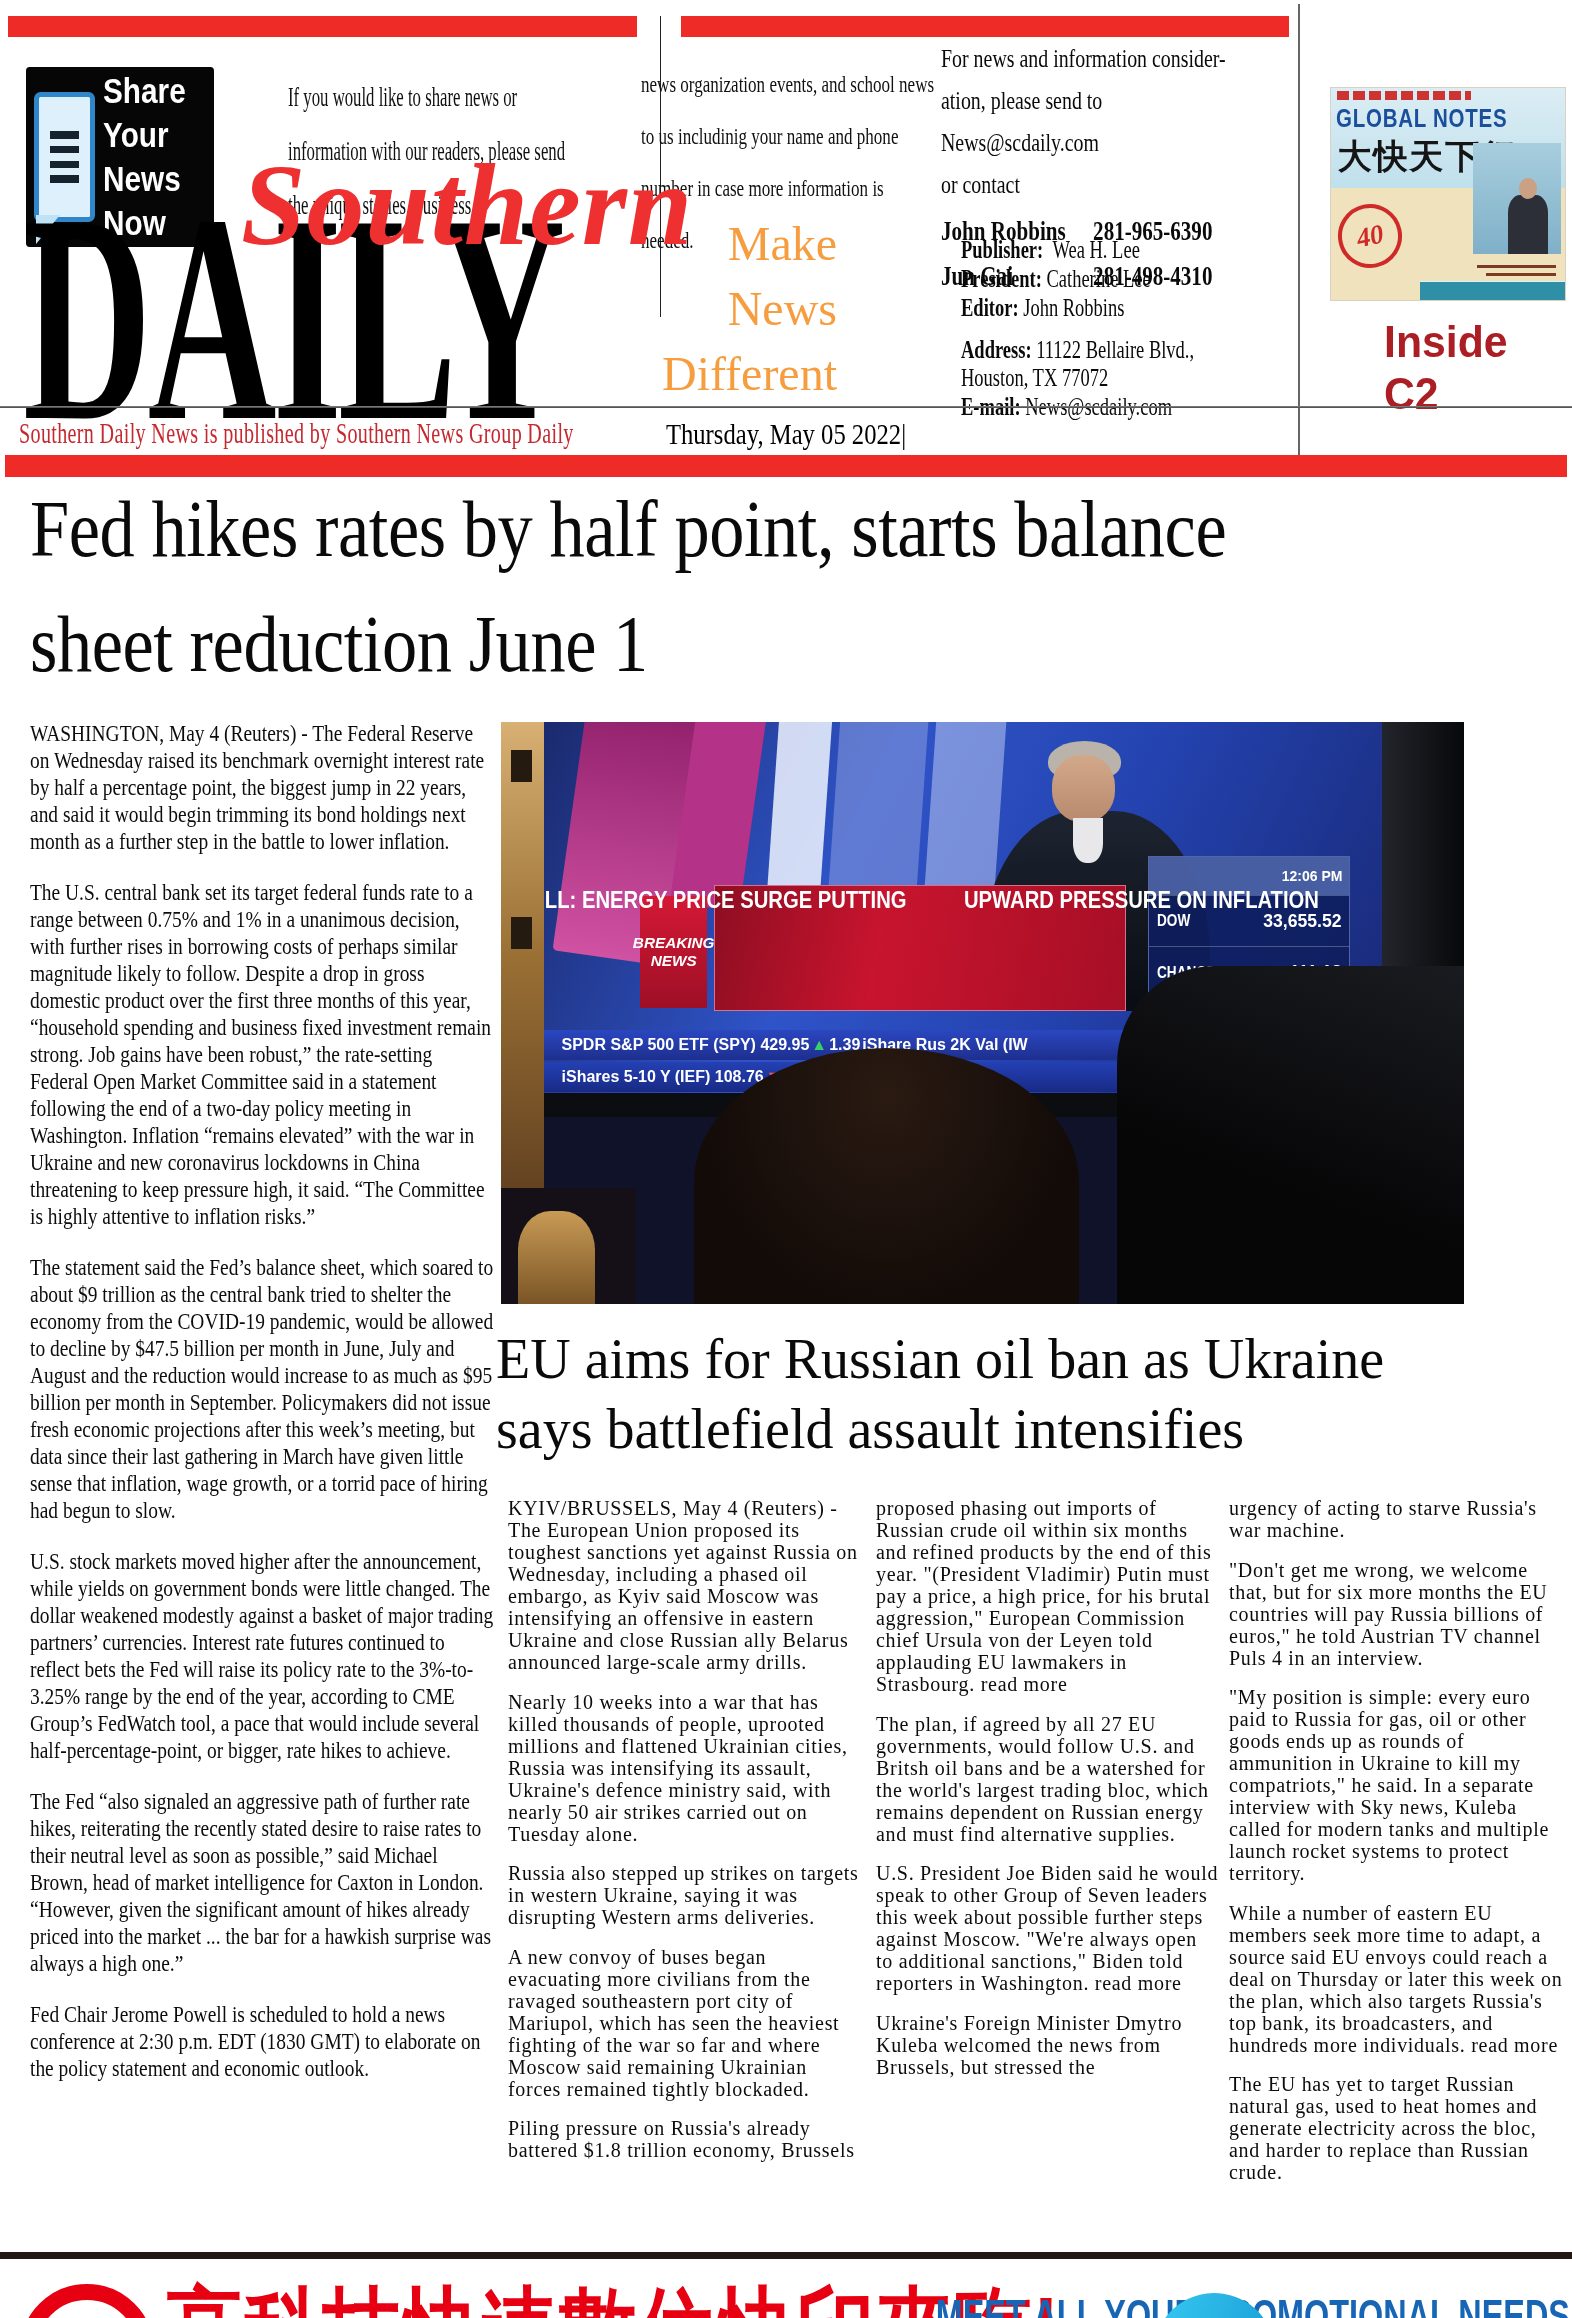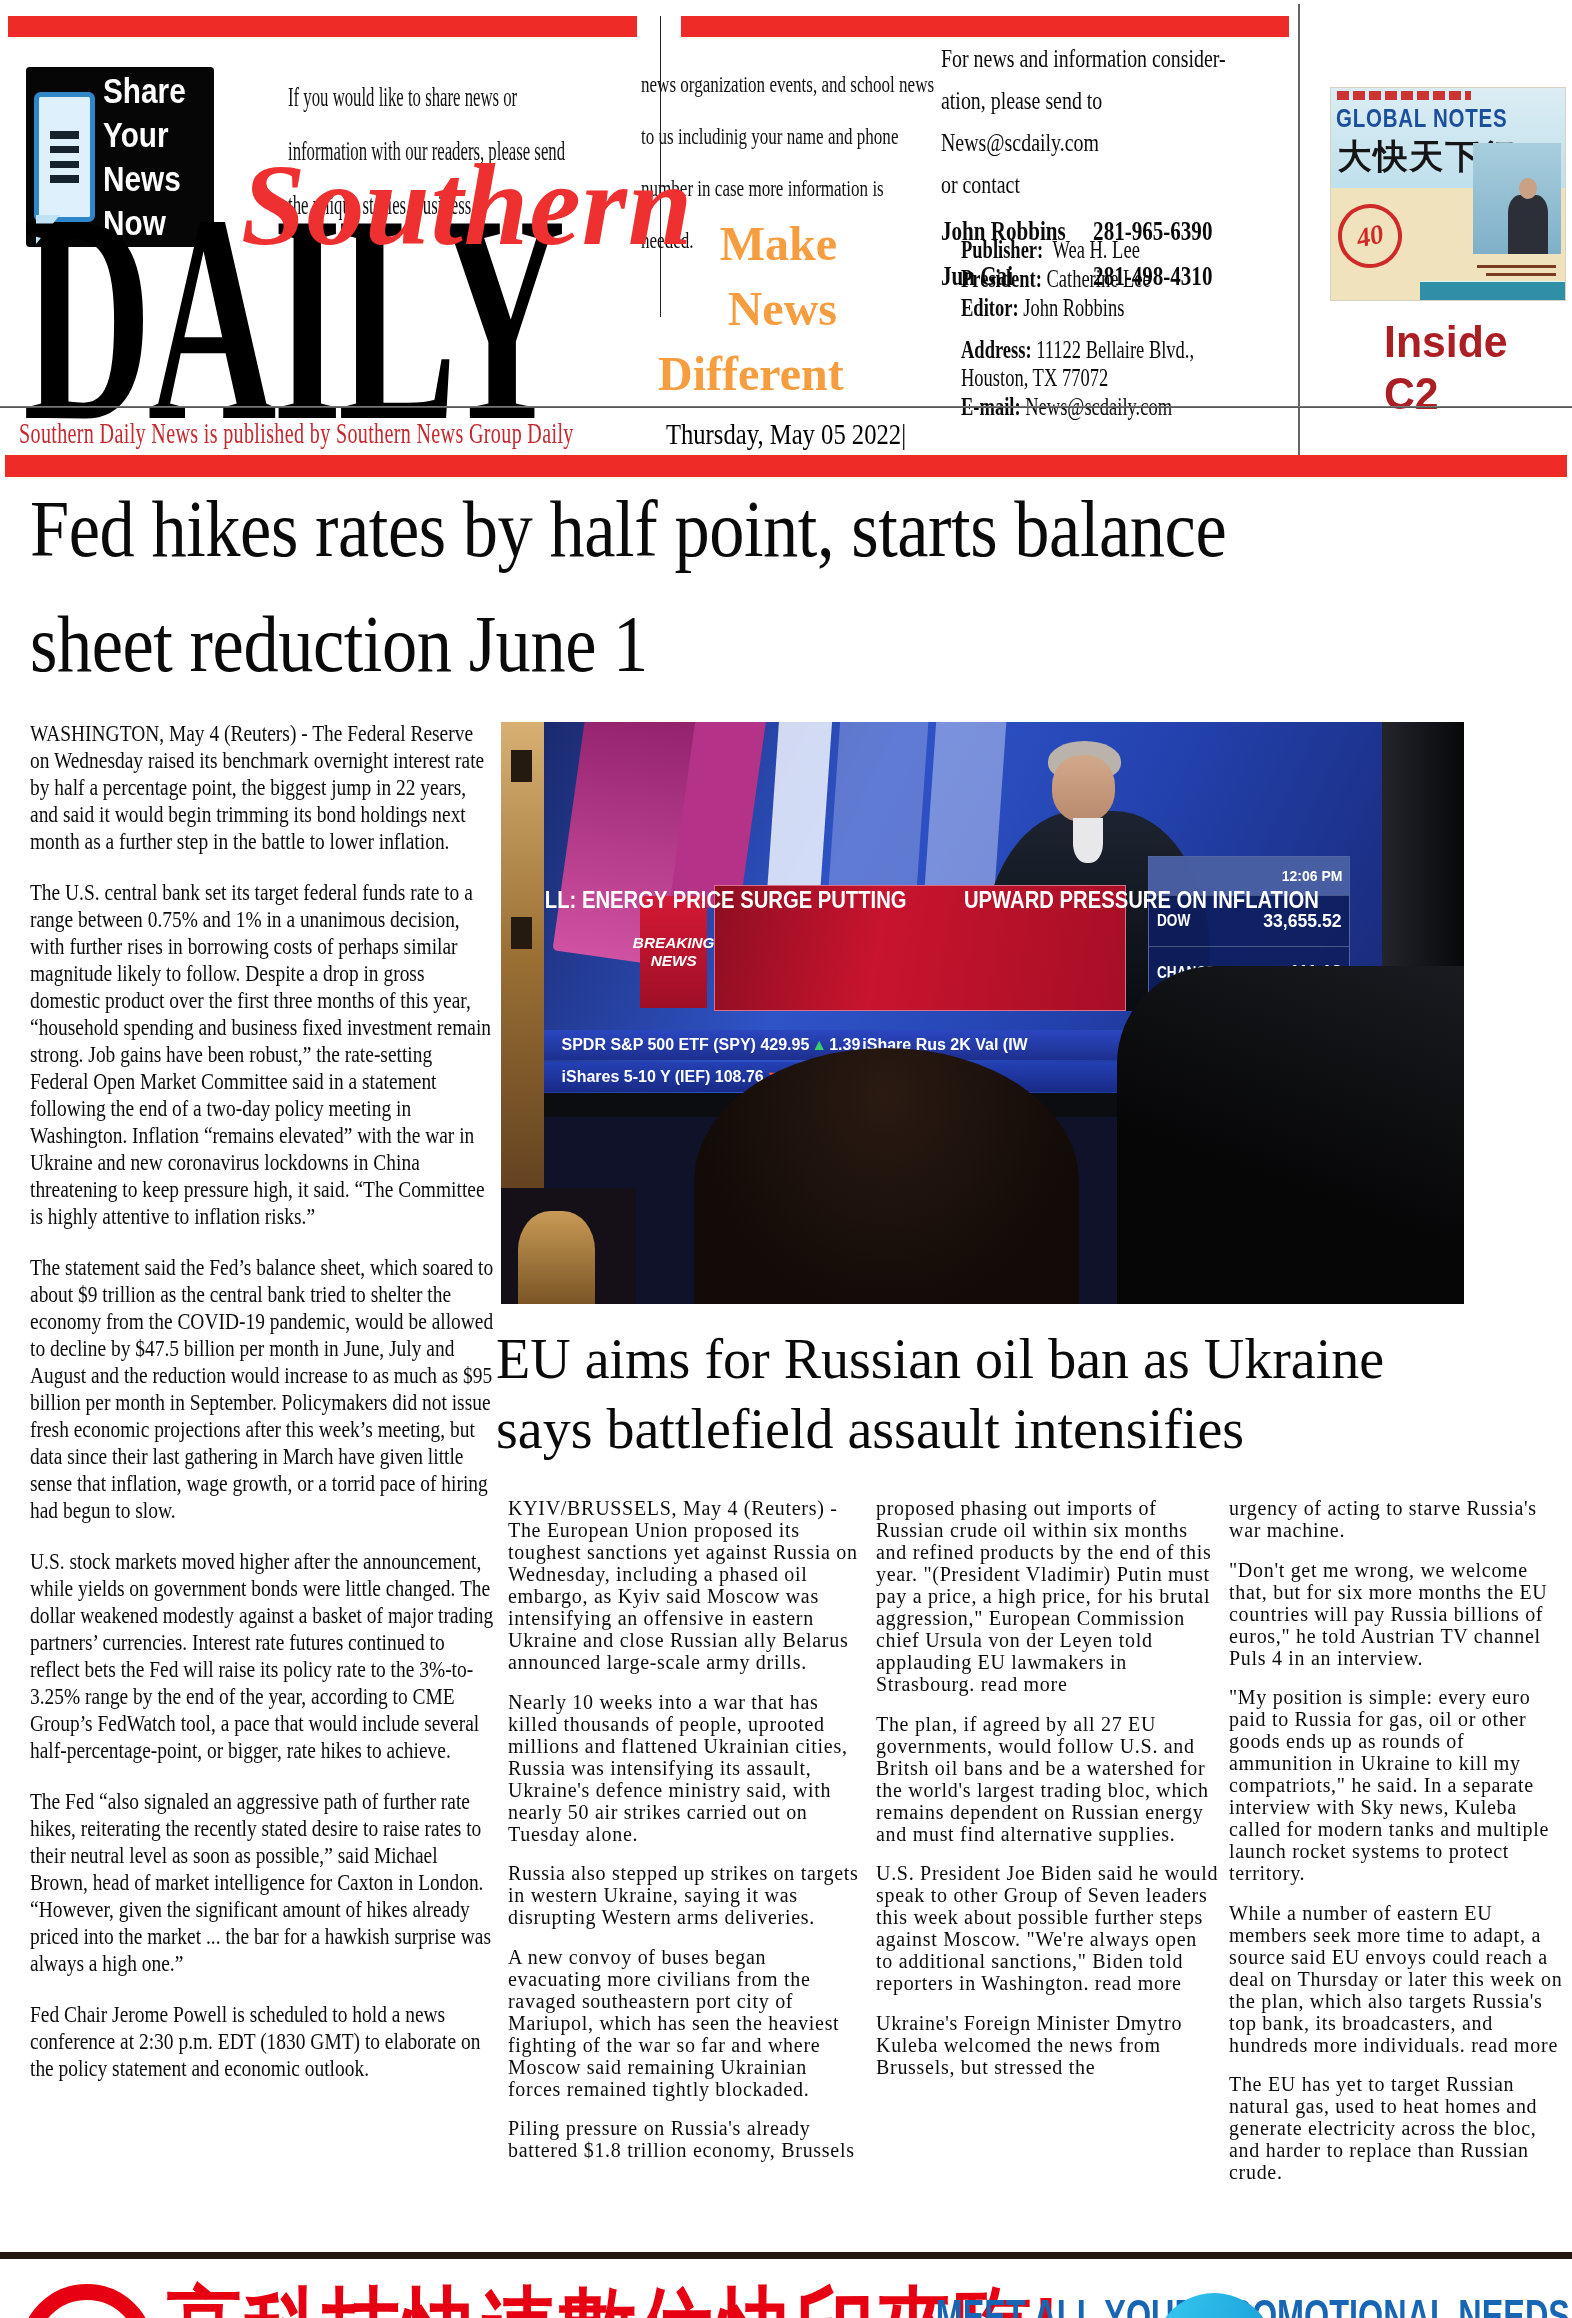--- a/index.html
+++ b/index.html
@@ -52,21 +52,21 @@
   .gn-man-body{position:absolute;right:13px;bottom:0;width:40px;height:59px;background:#2c2f38;border-radius:30% 30% 0 0;}
   .gn-man-head{position:absolute;right:24px;bottom:55px;width:18.5px;height:21.3px;background:#caa184;border-radius:50%;}
   .gn-line{position:absolute;height:3.2px;background:#7a3b22;}
   .gn-teal{position:absolute;right:0;bottom:0;width:62%;height:18.5px;background:#2e8fa6;border-top:1.9px solid #d9f2f6;}
   #insideC2{left:1384px;top:316px;font-size:45px;font-weight:bold;color:#ab1f24;transform:scaleX(.95);transform-origin:left top;}
 
   
   #brandmain{left:23px;top:169px;font-size:297px;line-height:297px;font-weight:bold;letter-spacing:-6.5px;
              transform:scaleX(.6);transform-origin:left top;color:#000;}
   #brandscript{left:241px;top:139px;font-size:116px;font-style:italic;font-weight:bold;color:#ee3030;letter-spacing:0.9px;}
-  #mtd{left:658px;top:211px;width:179px;text-align:right;font-size:48px;line-height:65px;color:#f69d40;font-weight:bold;}
+  #mtd{left:658px;top:211px;width:179px;text-align:right;font-size:48px;line-height:65px;color:#f69d40;}
   #hairline{left:0;top:406px;width:1572px;height:2.3px;
             background:linear-gradient(#777 0 0.9px,#fff 0.9px 1.4px,#555 1.4px 2.3px);}
   #tagline{left:18.5px;top:416px;font-size:30px;color:#c5282f;transform:scaleX(.67);transform-origin:left top;white-space:nowrap;letter-spacing:0.5px;}
   #dateline{left:0;top:418px;width:1572px;text-align:center;font-size:29px;transform:scaleX(.85);transform-origin:center top;color:#000;}
   #redbar2{left:4.6px;top:455px;width:1562px;height:22px;background:#ee2b26;}
 
   #pubblock{left:961px;top:237px;width:436px;transform:scaleX(.74);transform-origin:top left;font-size:25px;line-height:26px;}
   #pubblock .row{margin-bottom:2.8px;}
   #pubblock .sp{margin-top:16px;}
 

